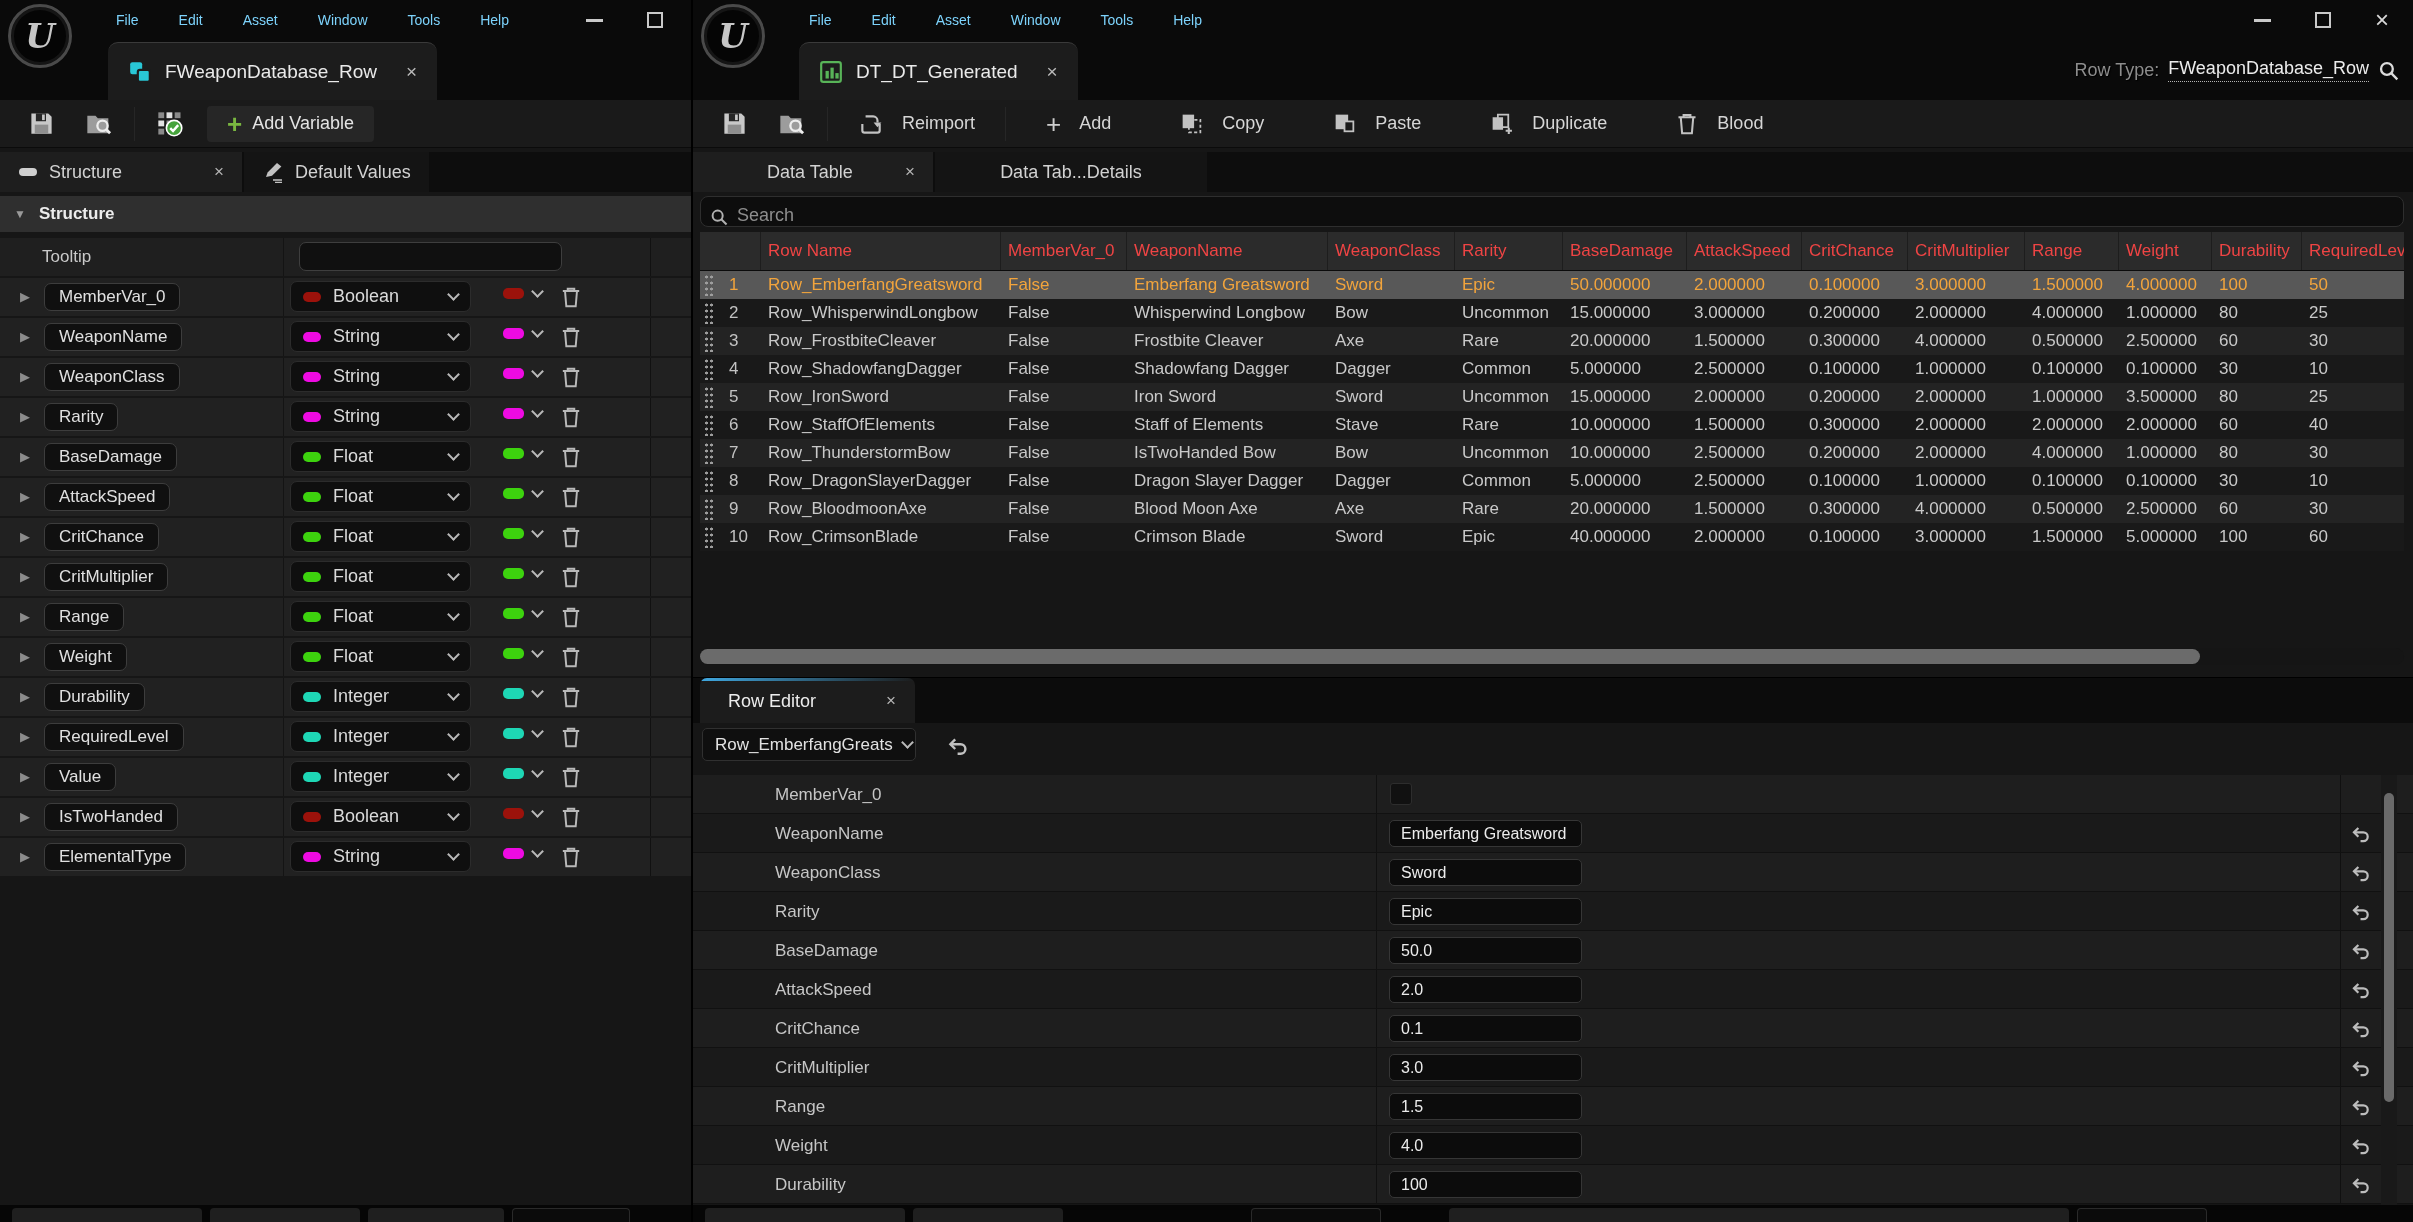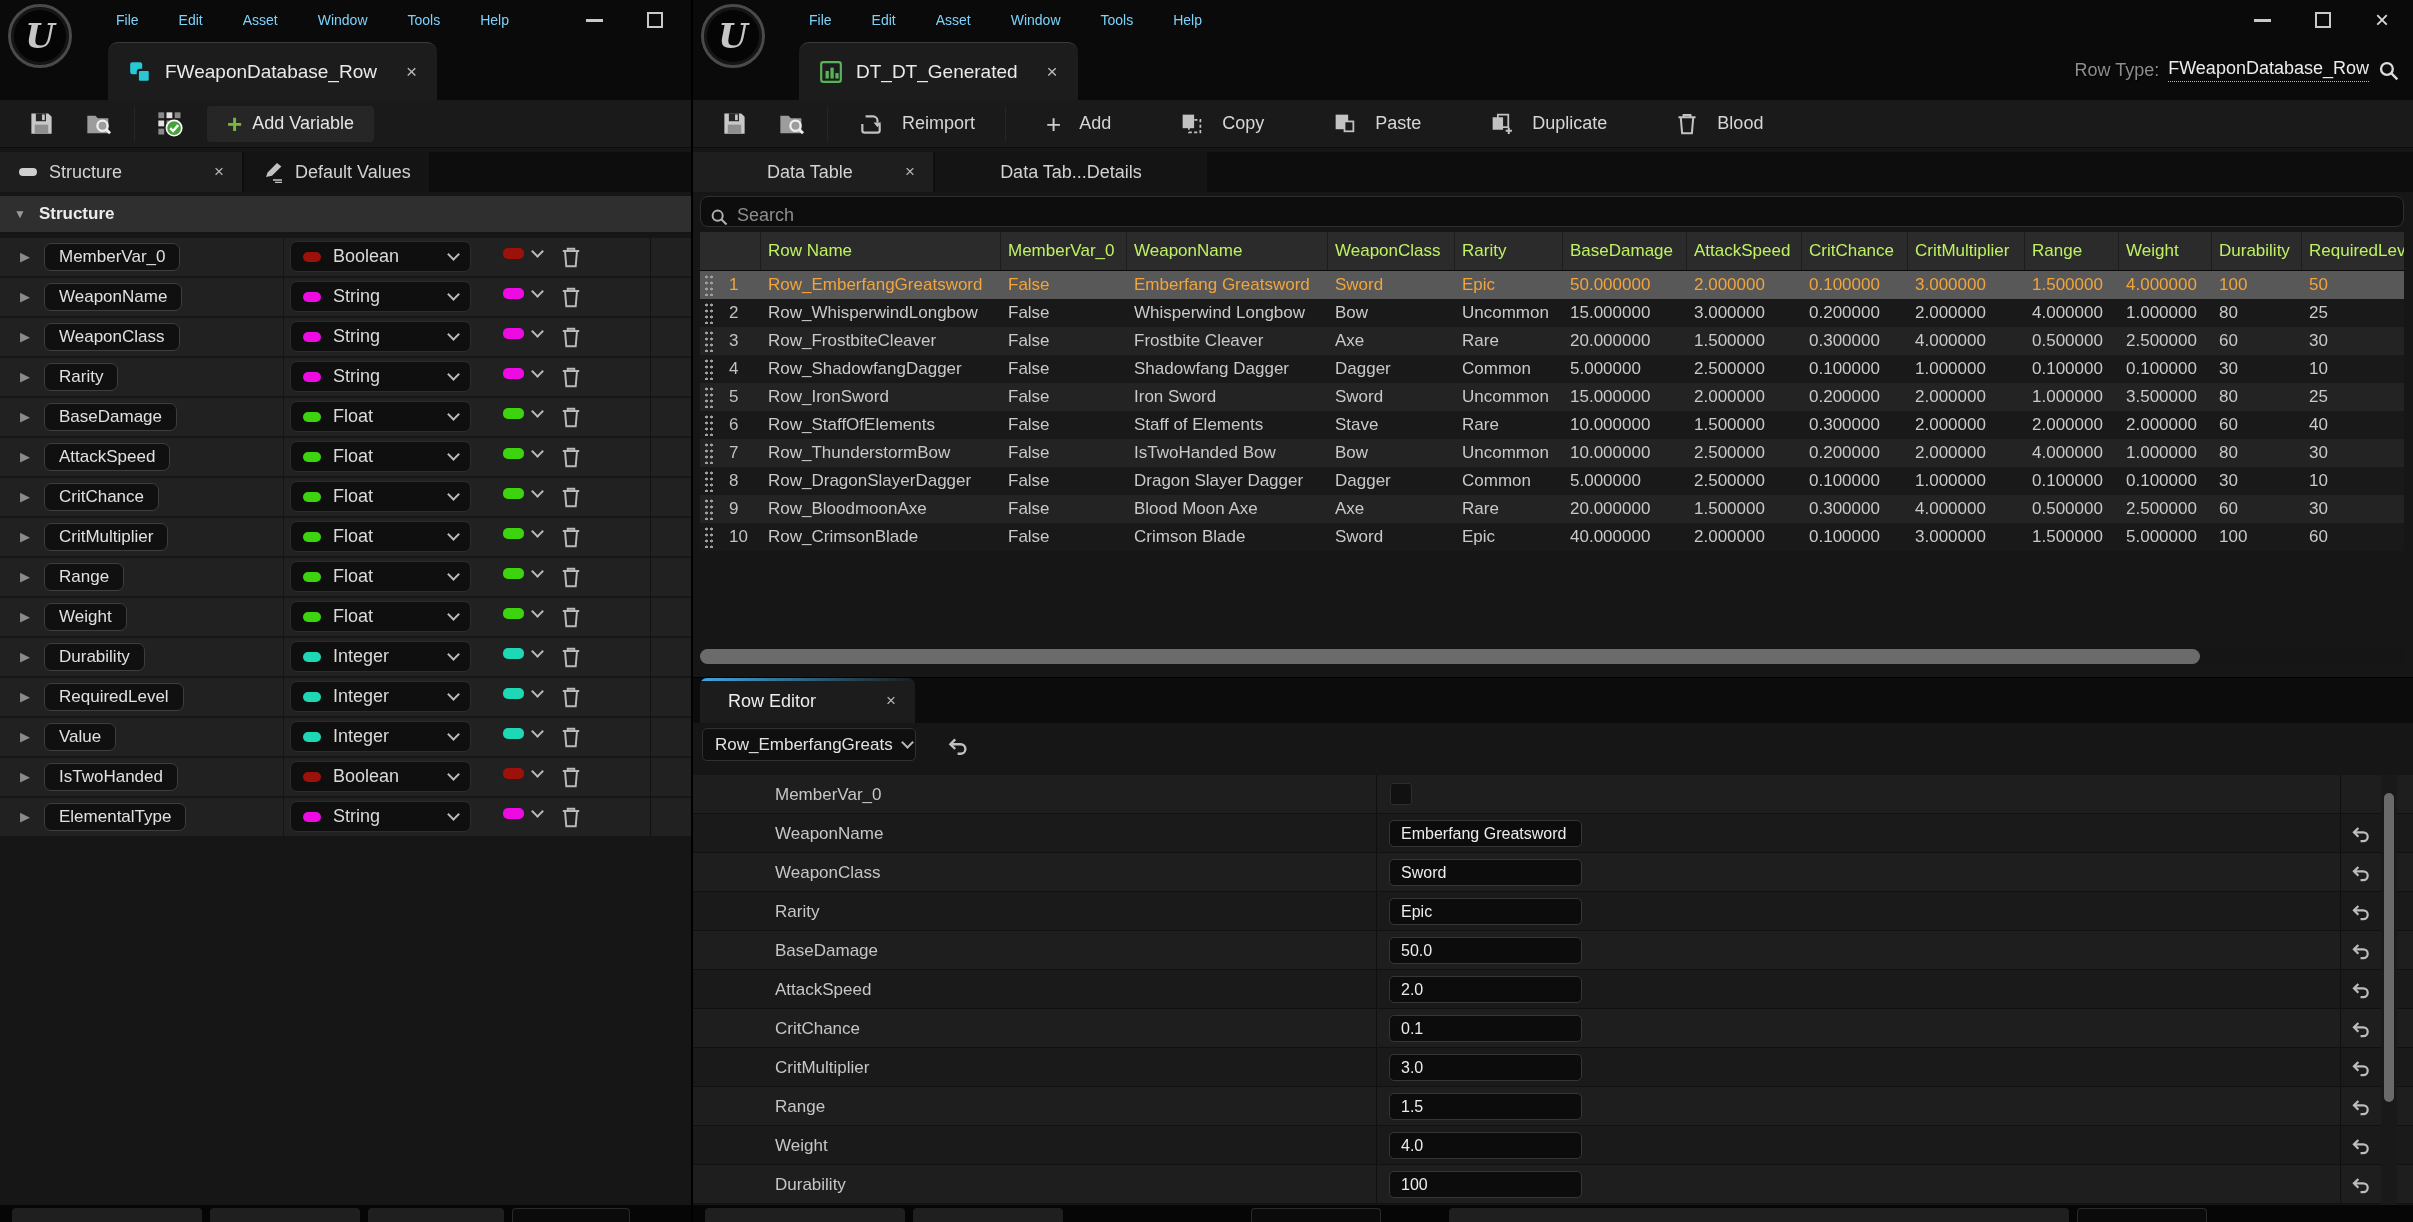--- a/index.html
+++ b/index.html
@@ -81,21 +81,21 @@
 
   
   .search{position:absolute;top:196px;left:7px;right:9px;height:31px;background:#0d0d0d;
     border:1px solid #2e2e2e;border-radius:8px;display:flex;align-items:flex-end;gap:9px;padding:0 9px}
   .search input{flex:1;background:transparent;border:none;outline:none;color:#cfcfcf;font-size:18px;
     font-family:"Liberation Sans",sans-serif}
   .search input::placeholder{color:#8d8d8d}
   #dt-panel{--cols:18px 42px 240px 126px 201px 127px 108px 124px 115px 106px 117px 94px 93px 90px minmax(40px,1fr)}
   .thead{position:absolute;top:232px;left:7px;right:9px;height:39px;background:#2b2b2b;
     display:grid;grid-template-columns:var(--cols);align-items:center;border-bottom:1px solid #0b0b0b}
-  .hcell{font-size:17px;color:#bef264;white-space:nowrap;overflow:hidden;height:100%;display:flex;align-items:center;padding-left:7px}
+  .hcell{font-size:17px;color:#ef4444;white-space:nowrap;overflow:hidden;height:100%;display:flex;align-items:center;padding-left:7px}
   .hcell.lbl{border-left:1px solid #1d1d1d}
   #tbody{position:absolute;top:271px;left:7px;right:9px}
   .trow{height:28px;display:grid;grid-template-columns:var(--cols);align-items:center}
   .trow:nth-child(odd){background:#232323}
   .trow:nth-child(even){background:#191919}
   .trow.selected{background:#585858}
   .trow.selected .cell{color:#f2a43c}
   .cell{font-size:17px;color:#c9c9c9;white-space:nowrap;overflow:hidden;padding-left:8px}
   .cell.rowname{padding-right:36px}
   .cell.num{color:#c2c2c2;padding-left:11px}
@@ -231,20 +231,24 @@
       <span>Default Values</span>
     </div>
   </div>
 
   <div class="structure-header">
     <span class="tri">▼</span>
     <span>Structure</span>
   </div>
 
   <div id="structure-rows">
+    <div class="srow tooltip-row">
+      <span class="rowlabel">Tooltip</span>
+      <span class="tooltip-input"></span>
+    </div>
   <div class="srow">
         <span class="expander">▶</span>
         <span class="chip">MemberVar_0</span>
         <div class="typedrop">
           <span class="pill" style="background: rgb(156, 18, 11);"></span>
           <span>Boolean</span>
           <span class="caret"></span>
         </div>
         <div class="minidrop">
           <span class="pill" style="background: rgb(156, 18, 11);"></span>

